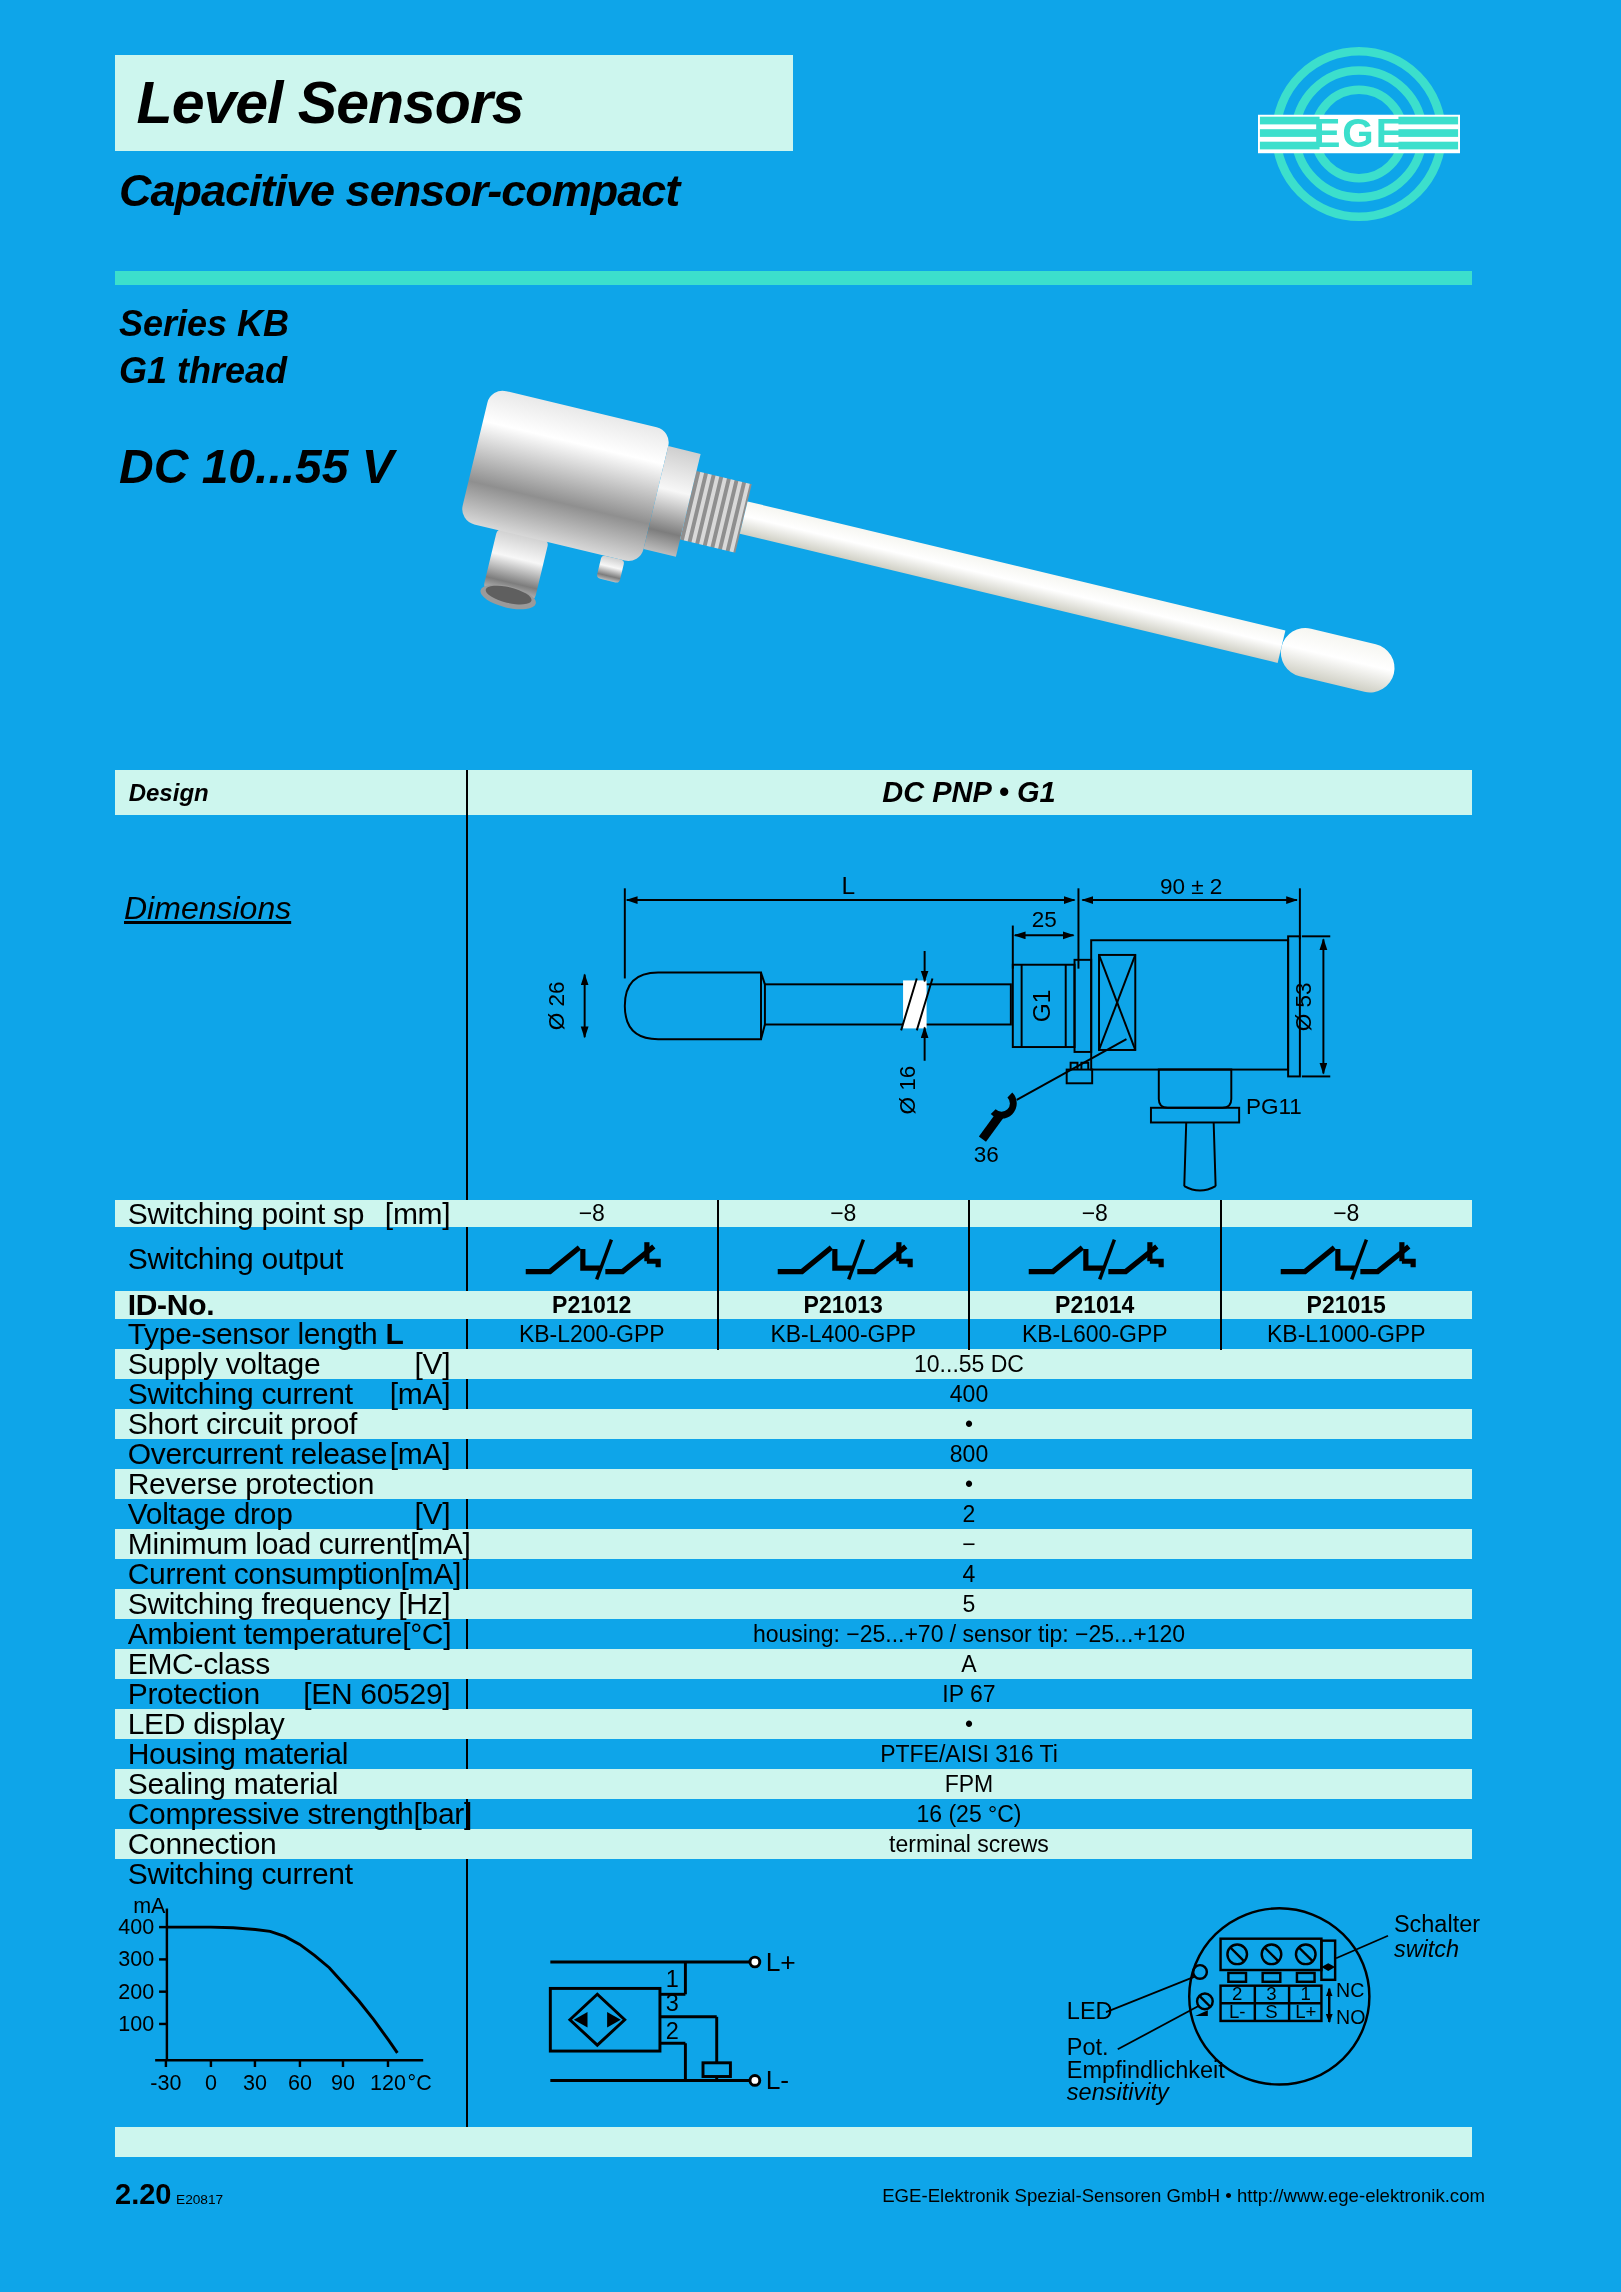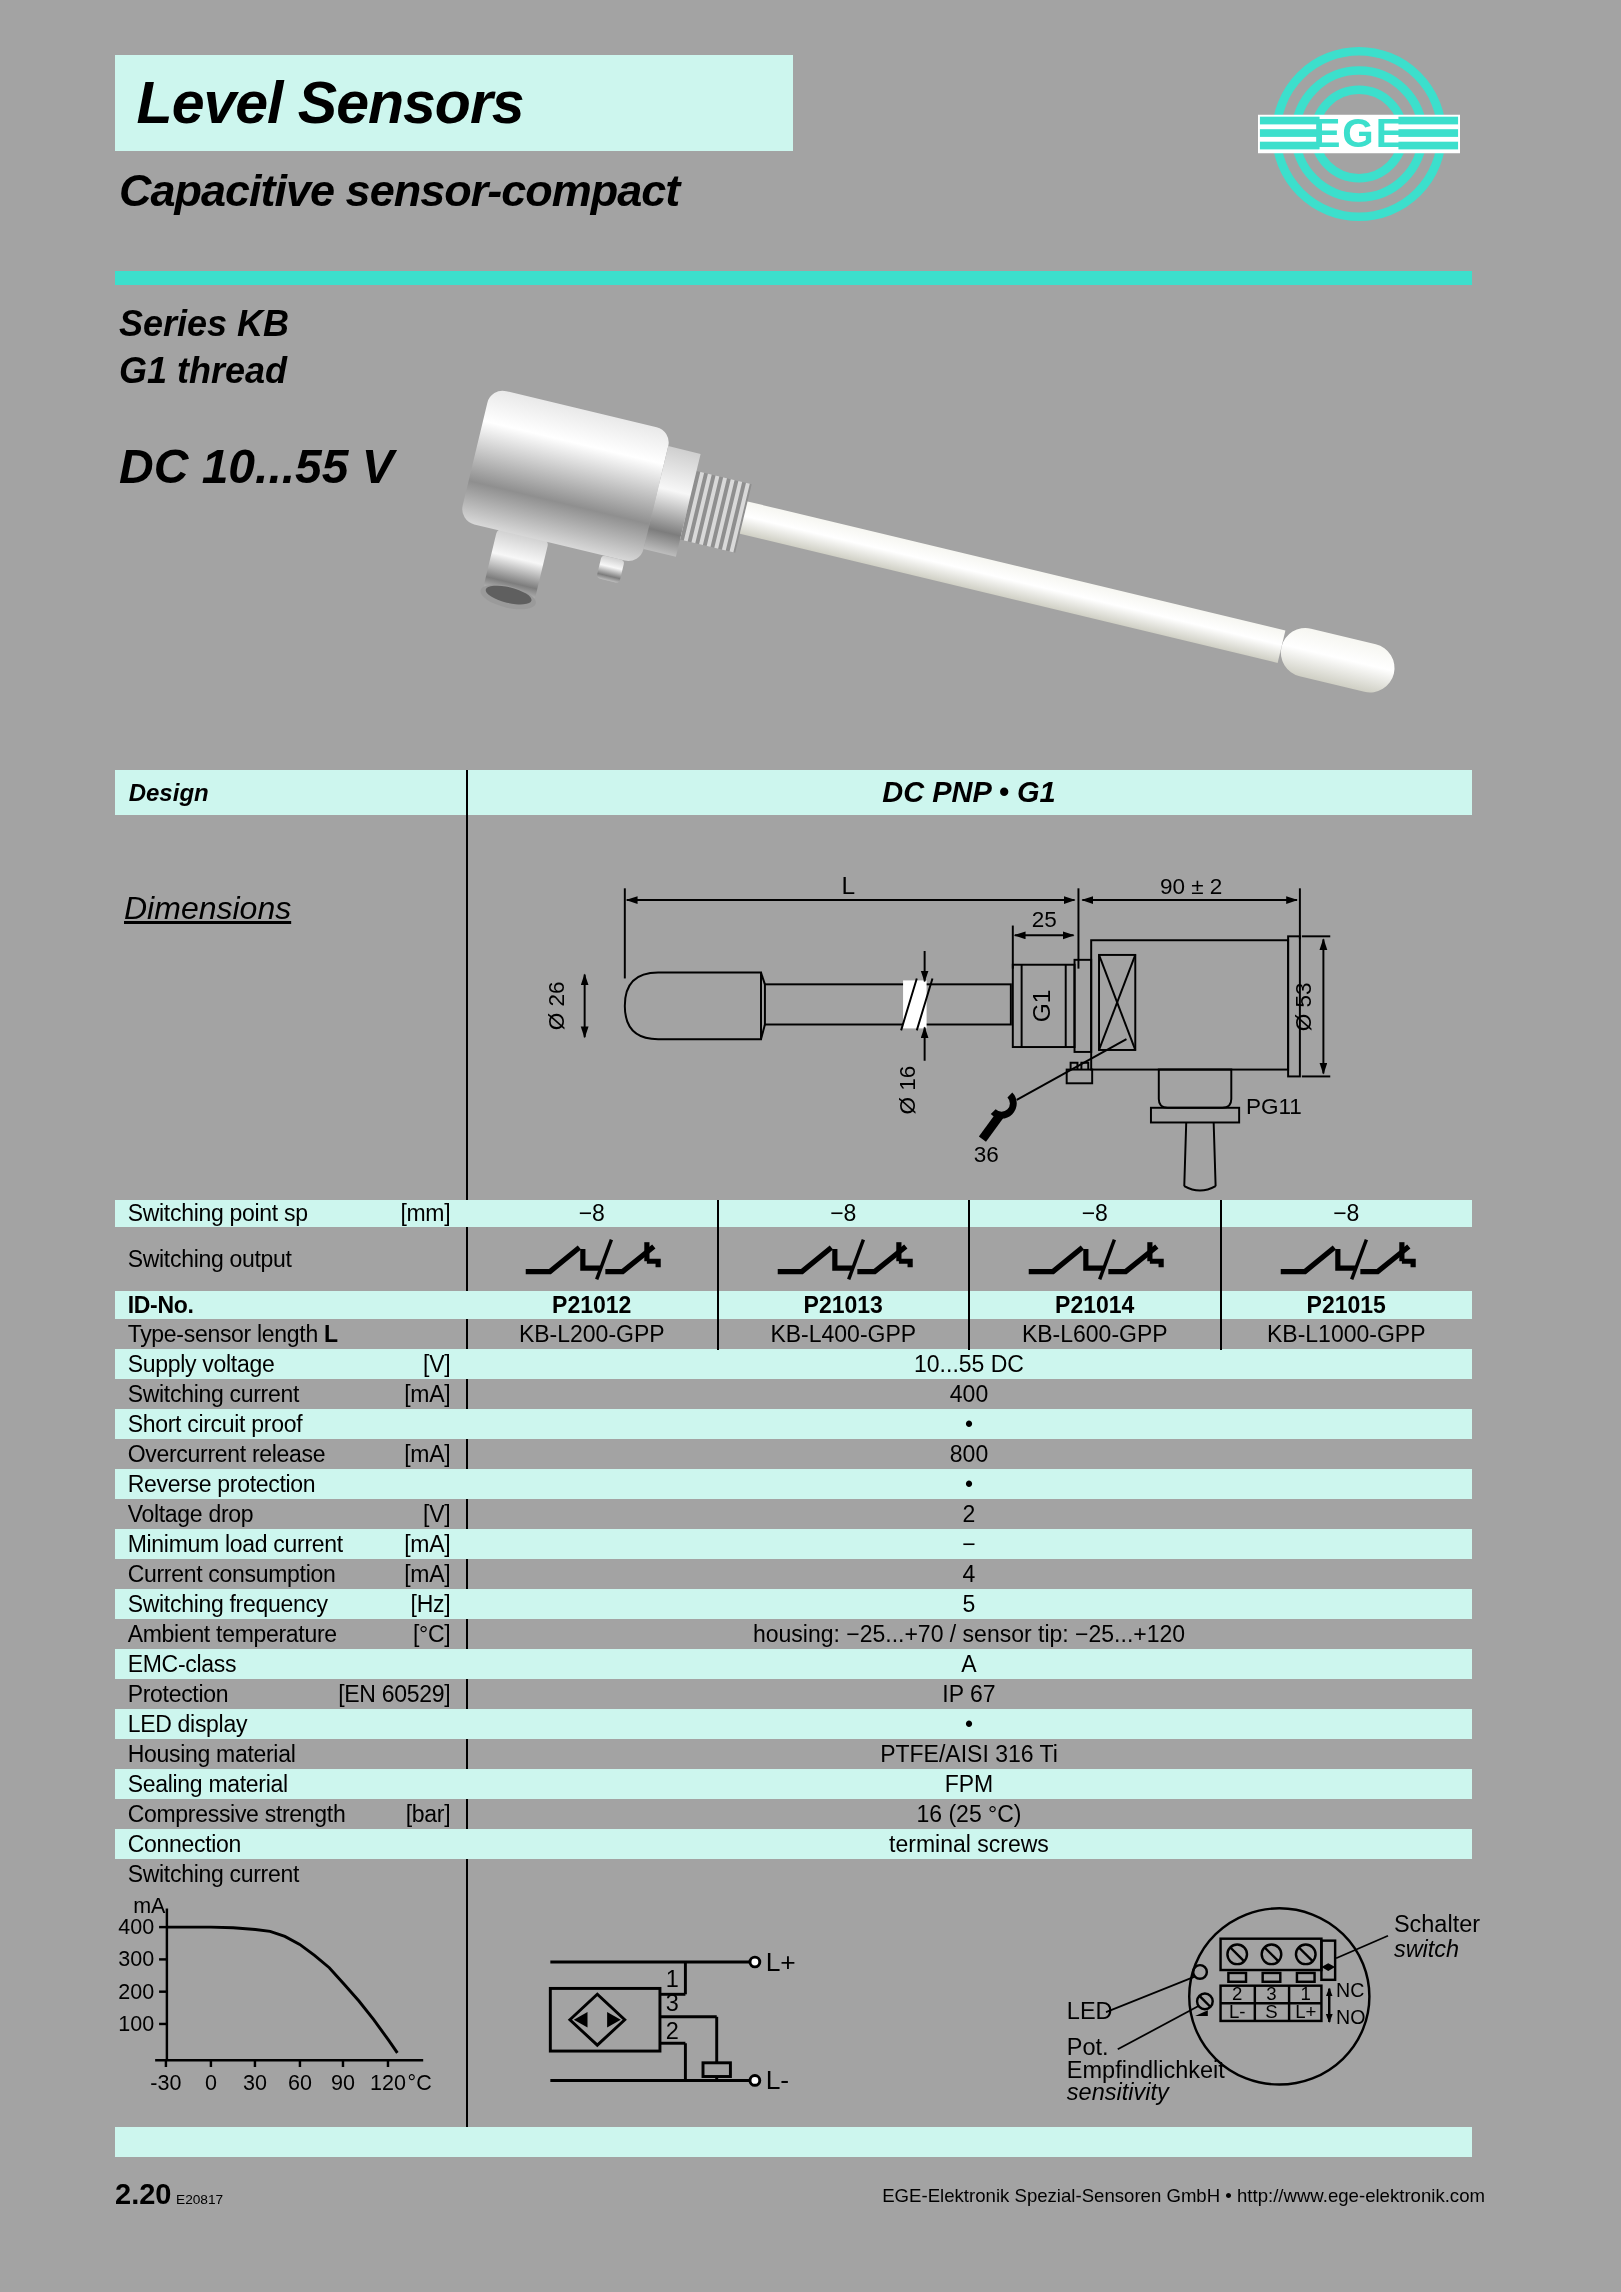--- a/index.html
+++ b/index.html
@@ -1,16 +1,16 @@
 <!DOCTYPE html>
 <html><head>
 <meta charset="utf-8">
 <style>
   html,body{margin:0;padding:0;background:#888;}
-  .page{position:relative;width:1621px;height:2293px;background:#a3a3a3;margin:0 auto;
+  .page{position:relative;width:1621px;height:2293px;background:#0ea5e9;margin:0 auto;
         font-family:"Liberation Sans",sans-serif;color:#000;overflow:hidden;}
   svg{font-family:"Liberation Sans",sans-serif;}
   .abs{position:absolute;}
   
   .title-box{left:115px;top:55px;width:678px;height:96px;background:var(--shade);}
   .title-box h1{margin:0;padding:13.7px 0 0 21.6px;font-size:59px;font-style:italic;font-weight:bold;letter-spacing:-1px;}
   .subtitle{left:119px;top:165px;font-size:45px;font-style:italic;font-weight:bold;letter-spacing:-1px;}
   .teal-bar{left:115px;top:271px;width:1357px;height:13.7px;background:var(--accent);}
   .series{left:119px;top:300px;font-size:36px;font-style:italic;font-weight:bold;line-height:47px;}
   .dcline{left:119px;top:439px;font-size:48px;font-style:italic;font-weight:bold;}
@@ -18,21 +18,21 @@
   .design-row{left:115px;top:770px;width:1357px;height:45px;background:var(--shade);}
   .design-row .dlabel{position:absolute;left:13.7px;top:0;line-height:45px;font-size:24px;font-weight:bold;font-style:italic;}
   .design-row .dvalue{position:absolute;left:351px;right:0;top:0;line-height:45px;text-align:center;font-size:29px;font-weight:bold;font-style:italic;}
   .vline{left:466px;top:770px;width:2px;height:1386px;background:#000;}
   .dim-label{left:124px;top:890px;font-size:32px;font-style:italic;text-decoration:underline;}
   
   .spec-table{left:115px;top:1200px;width:1357px;}
   .trow{display:flex;align-items:stretch;}
   .shade{background:var(--shade);}
   .lbl{width:351px;box-sizing:border-box;display:flex;justify-content:space-between;align-items:center;
-       padding:0 15.7px 0 12.7px;font-size:23px;letter-spacing:-0.3px;white-space:nowrap;}
+       padding:0 15.7px 0 12.7px;font-size:30px;letter-spacing:-0.3px;white-space:nowrap;}
   .cols{flex:1;display:flex;}
   .col{flex:1;display:flex;align-items:center;justify-content:center;font-size:23px;}
   .val{flex:1;display:flex;align-items:center;justify-content:center;font-size:23px;}
   .bold{font-weight:bold;}
   .cdiv{position:absolute;top:0;width:2px;height:150px;background:#000;}
   .swsym{width:147px;height:45px;}
   .band-bottom{left:115px;top:2127px;width:1357px;height:30px;background:var(--shade);}
   
   .footer-left{left:115px;top:2178px;font-size:29px;font-weight:bold;}
   .footer-doc{left:176px;top:2192px;font-size:13.7px;font-weight:normal;}

